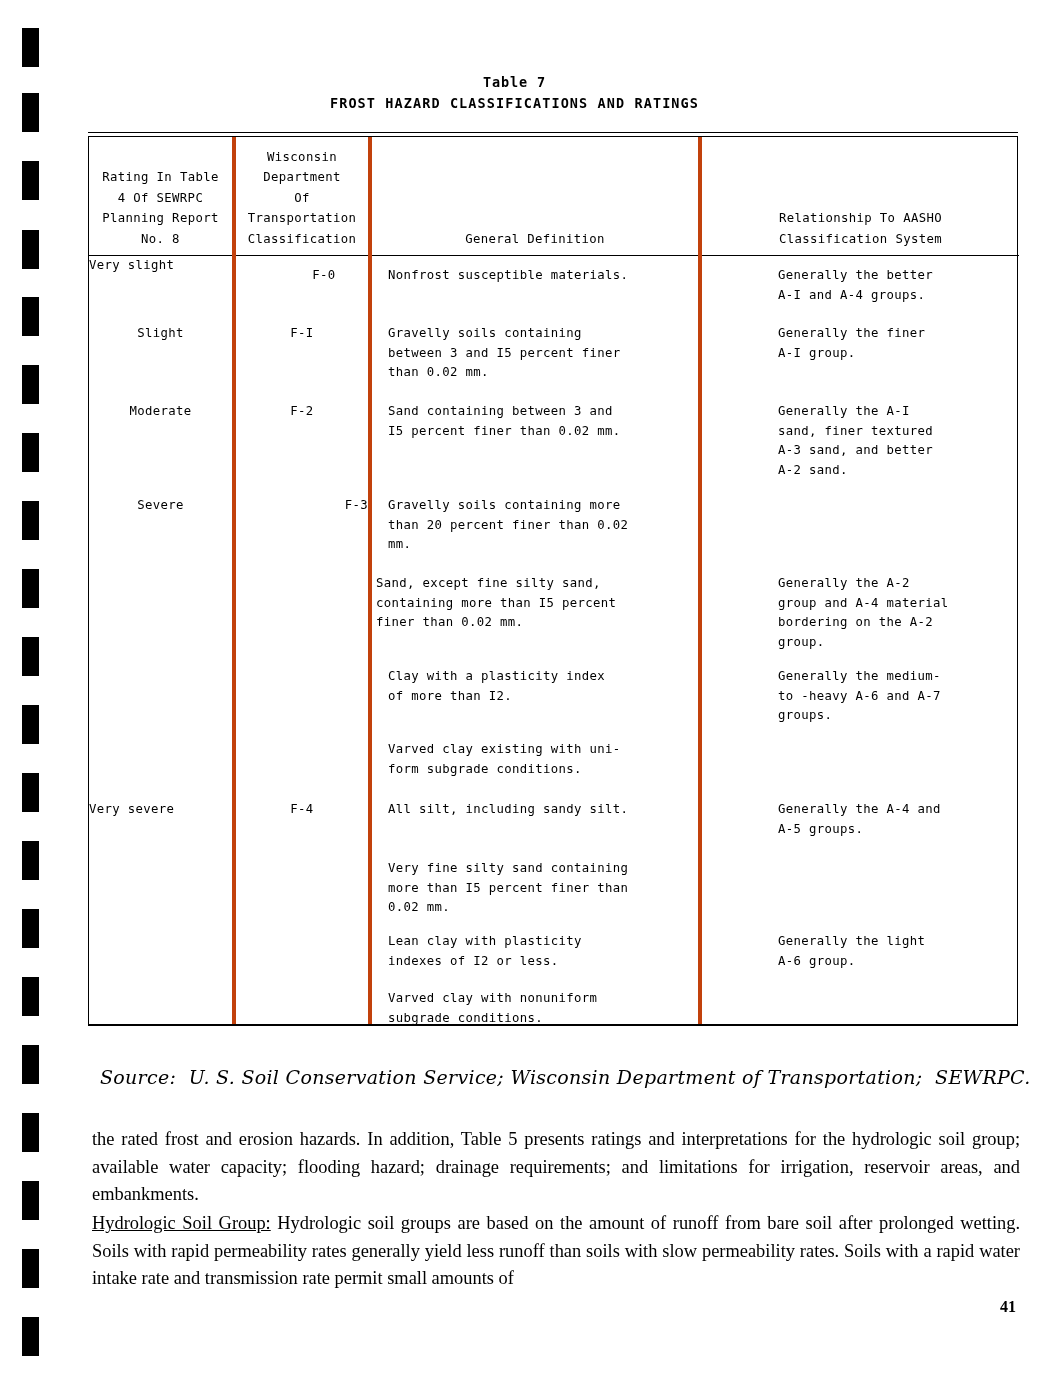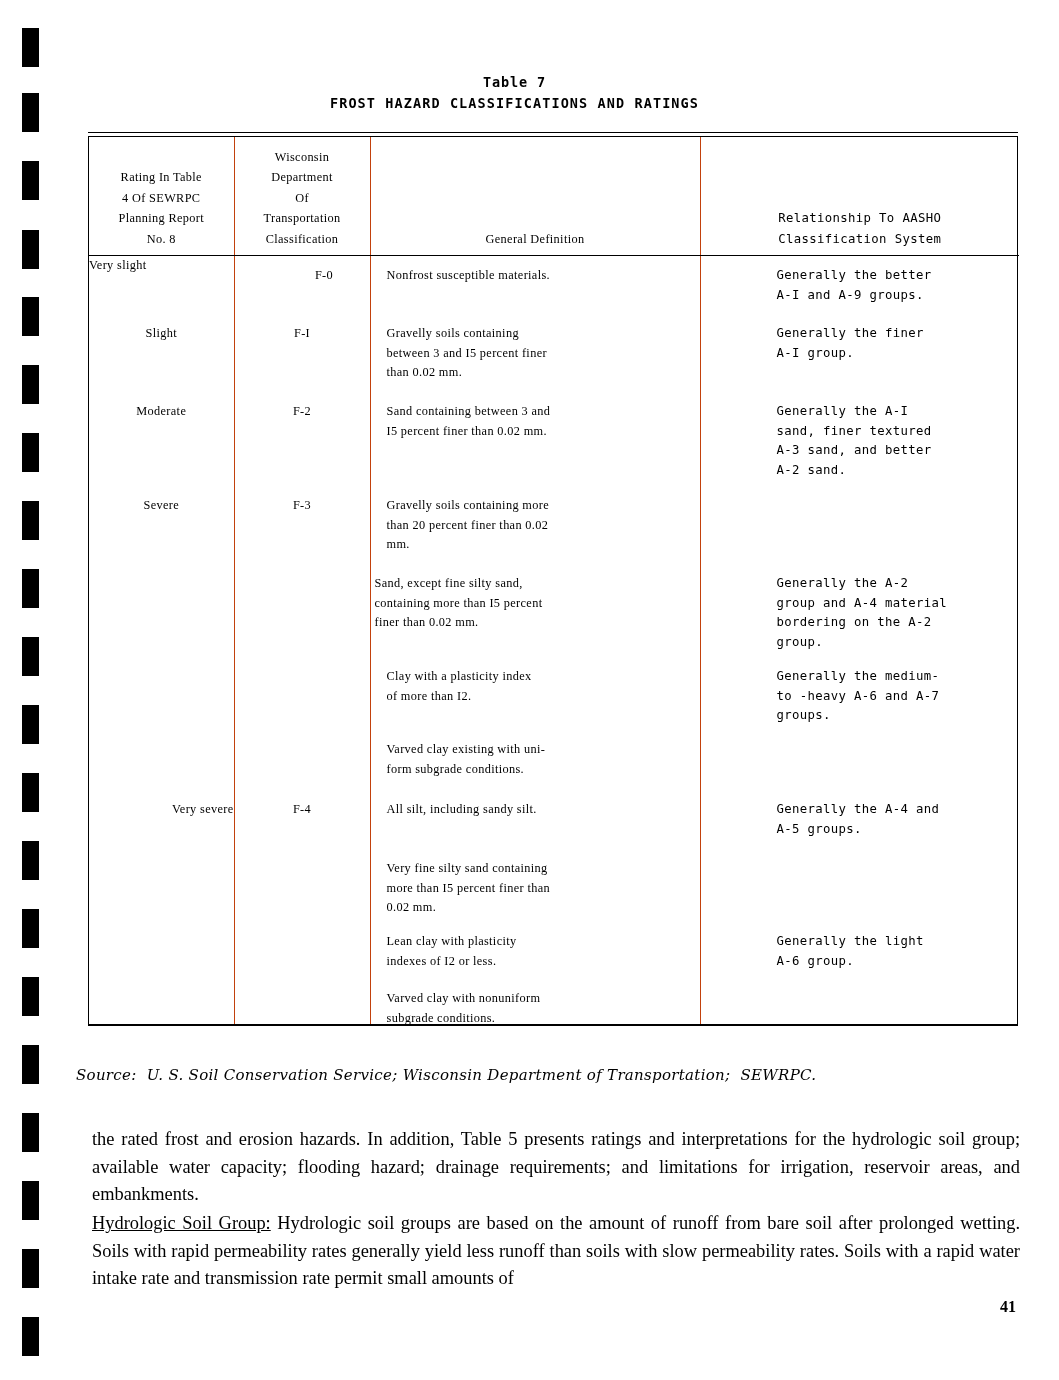--- a/index.html
+++ b/index.html
@@ -91,21 +91,21 @@
   table.tbl col.c4 { width: 319px; }
 
   table.tbl td, table.tbl th {
     vertical-align: top;
     padding: 0;
     margin: 0;
     font-weight: 400;
   }
 
   
-  .vr-r { border-right: 1px solid #c2410c; font-family: Liberation Serif, serif; }
+  .vr-r { border-right: 4px solid #c2410c; }
 
   
   tr.hdr td {
     height: 118px;
     position: relative;
     border-bottom: 1px solid #000;
   }
   .hdr-inner {
     position: absolute;
     left: 0;
@@ -129,25 +129,25 @@
   .blk {
     position: absolute;
     line-height: 19.6px;
     white-space: pre;
   }
   .blk .ln { display: block; white-space: pre; }
 
   
   #source-note {
     position: absolute;
-    left: 76px;
+    left: 100px;
     top: 1066px;
     font-family: "DejaVu Serif", serif;
     font-style: italic;
-    font-size: 15px;
+    font-size: 19px;
     letter-spacing: 0.3px;
     white-space: pre;
   }
   #source-note .src-sewrpc {
     font-family: "DejaVu Serif", serif;
     font-style: italic;
   }
 
   
   .bodypara {
@@ -252,50 +252,50 @@
           </tr>
         </thead>
         <tbody>
           <tr>
             <td class="vr-r bodycell">
               <div class="col-body" id="col-rating">
                   <div class="blk" style="top: 0; left: 0px; right: 0px; text-align: left;"><span class="ln">Very slight</span></div>
                   <div class="blk" style="top: 68px; left: 0px; right: 0px; text-align: center;"><span class="ln">Slight</span></div>
                   <div class="blk" style="top: 146px; left: 0px; right: 0px; text-align: center;"><span class="ln">Moderate</span></div>
                   <div class="blk" style="top: 240px; left: 0px; right: 0px; text-align: center;"><span class="ln">Severe</span></div>
-                  <div class="blk" style="top: 544px; left: 0px; right: 0px; text-align: right;"><span class="ln">Very severe</span></div>
+                  <div class="blk" style="top: 544px; left: 0px; right: 0px; text-align: left;"><span class="ln">Very severe</span></div>
                 </div>
             </td>
             <td class="vr-r bodycell">
               <div class="col-body" id="col-class">
                   <div class="blk" style="top: 10px; left: 0px; right: 0px; text-align: center; margin-left: 44px;"><span class="ln">F-0</span></div>
                   <div class="blk" style="top: 68px; left: 0px; right: 0px; text-align: center;"><span class="ln">F-I</span></div>
                   <div class="blk" style="top: 146px; left: 0px; right: 0px; text-align: center;"><span class="ln">F-2</span></div>
-                  <div class="blk" style="top: 240px; left: 0px; right: 0px; text-align: center;"><span class="ln">F-3</span></div>
+                  <div class="blk" style="top: 240px; left: 0px; right: 0px; text-align: right;"><span class="ln">F-3</span></div>
                   <div class="blk" style="top: 544px; left: 0px; right: 0px; text-align: center;"><span class="ln">F-4</span></div>
                 </div>
             </td>
             <td class="vr-r bodycell">
               <div class="col-body" id="col-def">
                   <div class="blk" style="top: 10px; left: 16px;"><span class="ln">Nonfrost susceptible materials.</span></div>
                   <div class="blk" style="top: 68px; left: 16px;"><span class="ln">Gravelly soils containing</span><span class="ln">between 3 and I5 percent finer</span><span class="ln">than 0.02 mm.</span></div>
                   <div class="blk" style="top: 146px; left: 16px;"><span class="ln">Sand containing between 3 and</span><span class="ln">I5 percent finer than 0.02 mm.</span></div>
                   <div class="blk" style="top: 240px; left: 16px;"><span class="ln">Gravelly soils containing more</span><span class="ln">than 20 percent finer than 0.02</span><span class="ln">mm.</span></div>
                   <div class="blk" style="top: 318px; left: 4px;"><span class="ln">Sand, except fine silty sand,</span><span class="ln">containing more than I5 percent</span><span class="ln">finer than 0.02 mm.</span></div>
                   <div class="blk" style="top: 411px; left: 16px;"><span class="ln">Clay with a plasticity index</span><span class="ln">of more than I2.</span></div>
                   <div class="blk" style="top: 484px; left: 16px;"><span class="ln">Varved clay existing with uni-</span><span class="ln">form subgrade conditions.</span></div>
                   <div class="blk" style="top: 544px; left: 16px;"><span class="ln">All silt, including sandy silt.</span></div>
                   <div class="blk" style="top: 603px; left: 16px;"><span class="ln">Very fine silty sand containing</span><span class="ln">more than I5 percent finer than</span><span class="ln">0.02 mm.</span></div>
                   <div class="blk" style="top: 676px; left: 16px;"><span class="ln">Lean clay with plasticity</span><span class="ln">indexes of I2 or less.</span></div>
                   <div class="blk" style="top: 733px; left: 16px;"><span class="ln">Varved clay with nonuniform</span><span class="ln">subgrade conditions.</span></div>
                 </div>
             </td>
             <td class="bodycell">
               <div class="col-body" id="col-rel">
-                  <div class="blk" style="top: 10px; left: 76px;"><span class="ln">Generally the better</span><span class="ln">A-I and A-9 groups.</span></div>
+                  <div class="blk" style="top: 10px; left: 76px;"><span class="ln">Generally the better</span><span class="ln">A-I and A-4 groups.</span></div>
                   <div class="blk" style="top: 68px; left: 76px;"><span class="ln">Generally the finer</span><span class="ln">A-I group.</span></div>
                   <div class="blk" style="top: 146px; left: 76px;"><span class="ln">Generally the A-I</span><span class="ln">sand, finer textured</span><span class="ln">A-3 sand, and better</span><span class="ln">A-2 sand.</span></div>
                   <div class="blk" style="top: 318px; left: 76px;"><span class="ln">Generally the A-2</span><span class="ln">group and A-4 material</span><span class="ln">bordering on the A-2</span><span class="ln">group.</span></div>
                   <div class="blk" style="top: 411px; left: 76px;"><span class="ln">Generally the medium-</span><span class="ln">to -heavy A-6 and A-7</span><span class="ln">groups.</span></div>
                   <div class="blk" style="top: 544px; left: 76px;"><span class="ln">Generally the A-4 and</span><span class="ln">A-5 groups.</span></div>
                   <div class="blk" style="top: 676px; left: 76px;"><span class="ln">Generally the light</span><span class="ln">A-6 group.</span></div>
                 </div>
             </td>
           </tr>
         </tbody>

